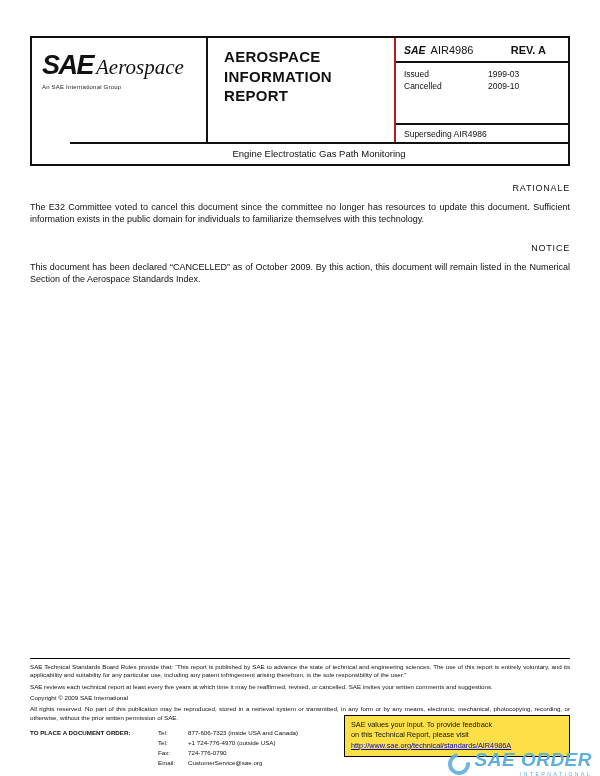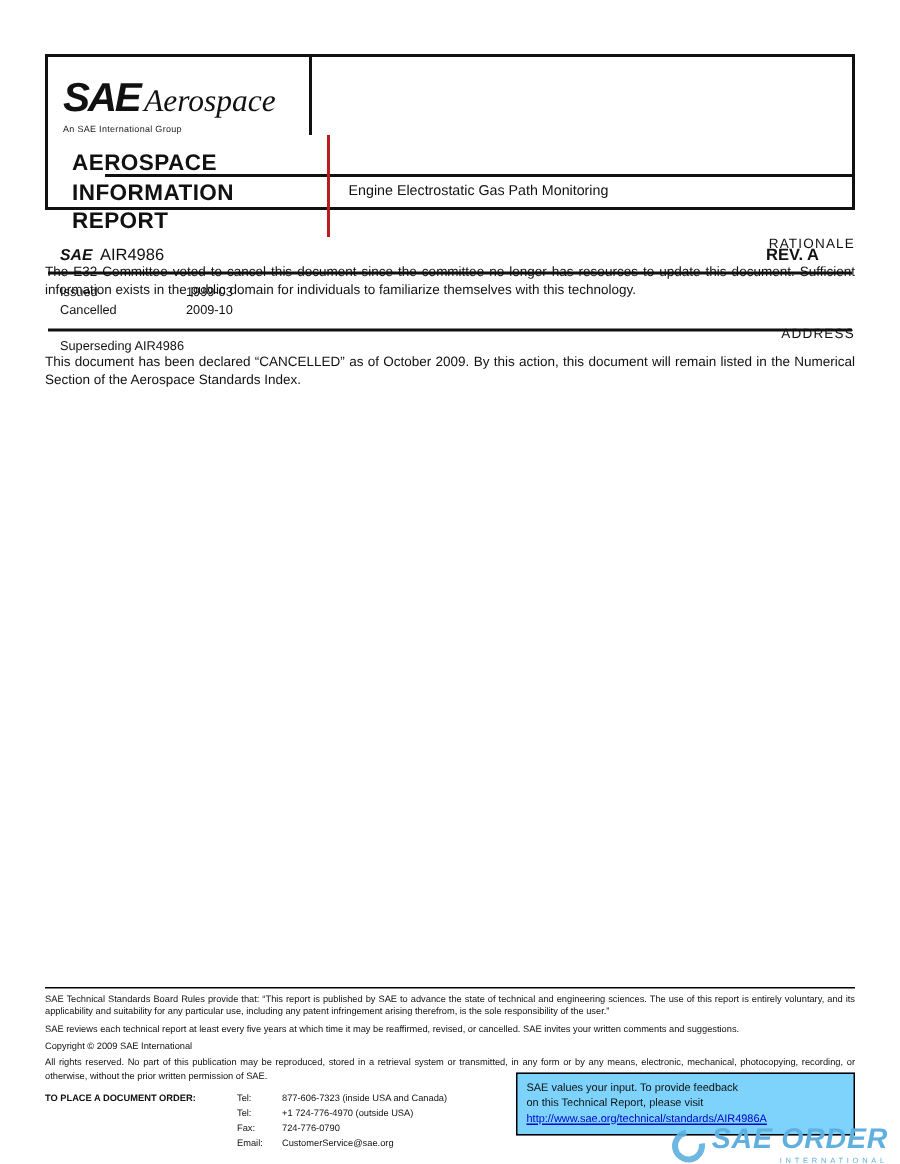--- a/index.html
+++ b/index.html
@@ -9,21 +9,21 @@
     font-family:"Liberation Sans", sans-serif;
     color:#111;
     position:relative;
     overflow:hidden;
   }
   .page { position:absolute; inset:0; background:#fff; }
   .content { position:absolute; left:30px; top:0; width:540px; }
 
   
   .header-table { margin-top:36px; border:2px solid #111; }
-  .header-row { display:flex; height:78px;flex-direction:column; }
+  .header-row { display:flex; height:104px; }
   .cell { height:100%; }
   .logo-cell { width:176px; border-right:2px solid #111; padding:14px 10px 0 10px; }
   .logo-main { display:flex; align-items:baseline; }
   .sae-mark { font-weight:900; font-size:27px; letter-spacing:-1.5px; line-height:1; font-style:italic; }
   .aerospace { font-family:"Liberation Serif", serif; font-style:italic; font-size:21px; margin-left:3px; }
   .logo-tagline { font-size:6px; margin-top:4px; color:#222; letter-spacing:0.2px; }
 
   .title-cell { width:188px; border-right:2px solid #b91c1c; padding:9px 0 0 16px;
                 font-weight:bold; font-size:15px; line-height:1.3; letter-spacing:0.3px; }
 
@@ -51,21 +51,21 @@
   .rights { margin-top:1px; }
 
   .order-section { position:relative; margin-top:7px; }
   .order-row { display:flex; }
   .order-label { width:128px; font-weight:bold; }
   .contact-line { display:flex; margin-bottom:1.5px; }
   .contact-label { width:30px; }
   .web-row { display:flex; margin-top:7px; }
 
   .feedback-box { position:absolute; right:0; top:-14px; width:226px; border:1px solid #000;
-                  padding:4px 6px 5px 6px; font-size:7.3px; line-height:1.4; background:#7dd3fc; }
+                  padding:4px 6px 5px 6px; font-size:7.3px; line-height:1.4; background:#fde047; }
   .feedback-link { color:#0000cc; text-decoration:underline; cursor:pointer; }
 
   .watermark { position:absolute; right:-22px; bottom:-8px; display:flex; align-items:center; color:#5fb0e0; }
   .wm-icon { width:22px; height:22px; border:4px solid #5fb0e0; border-radius:50%;
              border-top-color:transparent; transform:rotate(35deg); margin-right:5px; opacity:0.9; }
   .wm-textwrap { display:flex; flex-direction:column; }
   .wm-text { font-size:19px; font-weight:bold; font-style:italic; letter-spacing:0.5px; line-height:1; }
   .wm-sub { font-size:5px; letter-spacing:2.5px; text-align:right; margin-top:2px; }
 </style>
 </head>
@@ -106,21 +106,21 @@
           <div class="meta-superseding">Superseding AIR4986</div>
         </div>
       </div>
 
       <div class="doc-title-row">Engine Electrostatic Gas Path Monitoring</div>
     </header>
 
     <main>
       <h2 class="section-heading">RATIONALE</h2>
       <p class="para">The E32 Committee voted to cancel this document since the committee no longer has resources to update this document. Sufficient information exists in the public domain for individuals to familiarize themselves with this technology.</p>
-      <h2 class="section-heading">ADDRESS</h2>
+      <h2 class="section-heading">NOTICE</h2>
       <p class="para">This document has been declared “CANCELLED” as of October 2009. By this action, this document will remain listed in the Numerical Section of the Aerospace Standards Index.</p>
     </main>
   </div>
 
   <footer class="footer">
     <div class="footer-rule"></div>
     <p class="fine">SAE Technical Standards Board Rules provide that: “This report is published by SAE to advance the state of technical and engineering sciences. The use of this report is entirely voluntary, and its applicability and suitability for any particular use, including any patent infringement arising therefrom, is the sole responsibility of the user.”</p>
     <p class="fine">SAE reviews each technical report at least every five years at which time it may be reaffirmed, revised, or cancelled. SAE invites your written comments and suggestions.</p>
     <p class="fine copyright">Copyright © 2009 SAE International</p>
     <p class="fine rights">All rights reserved. No part of this publication may be reproduced, stored in a retrieval system or transmitted, in any form or by any means, electronic, mechanical, photocopying, recording, or otherwise, without the prior written permission of SAE.</p>

